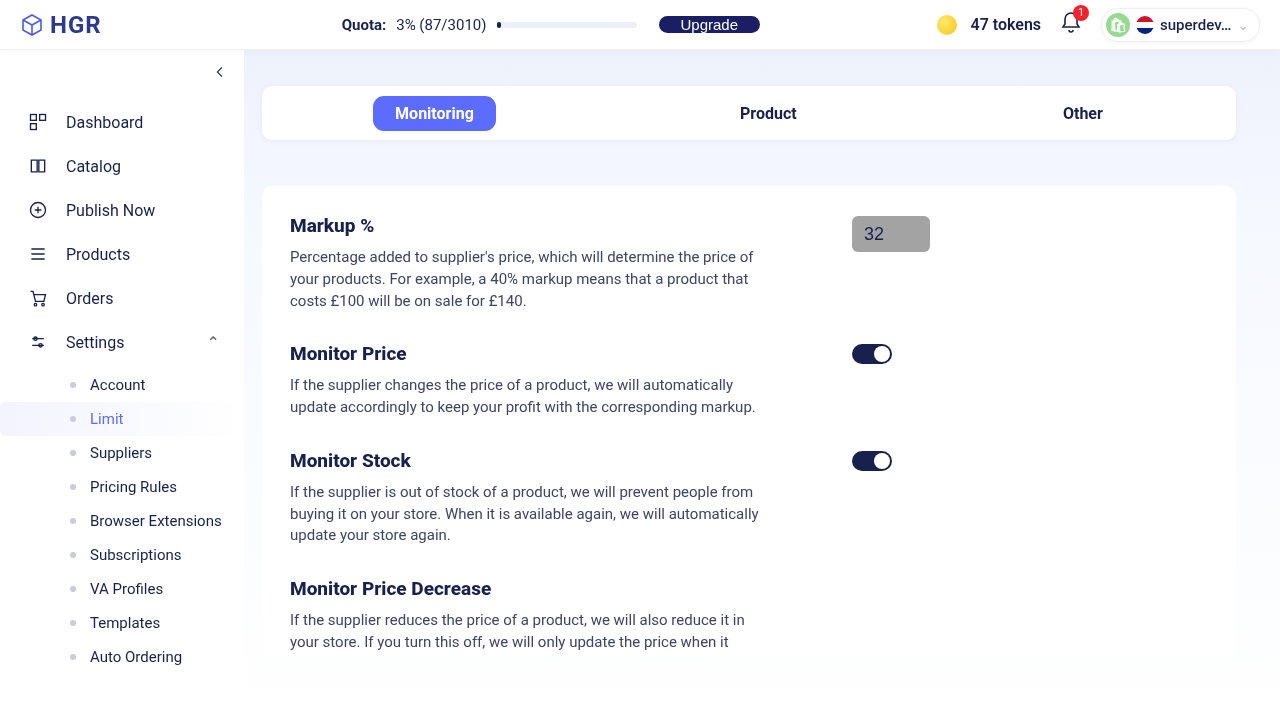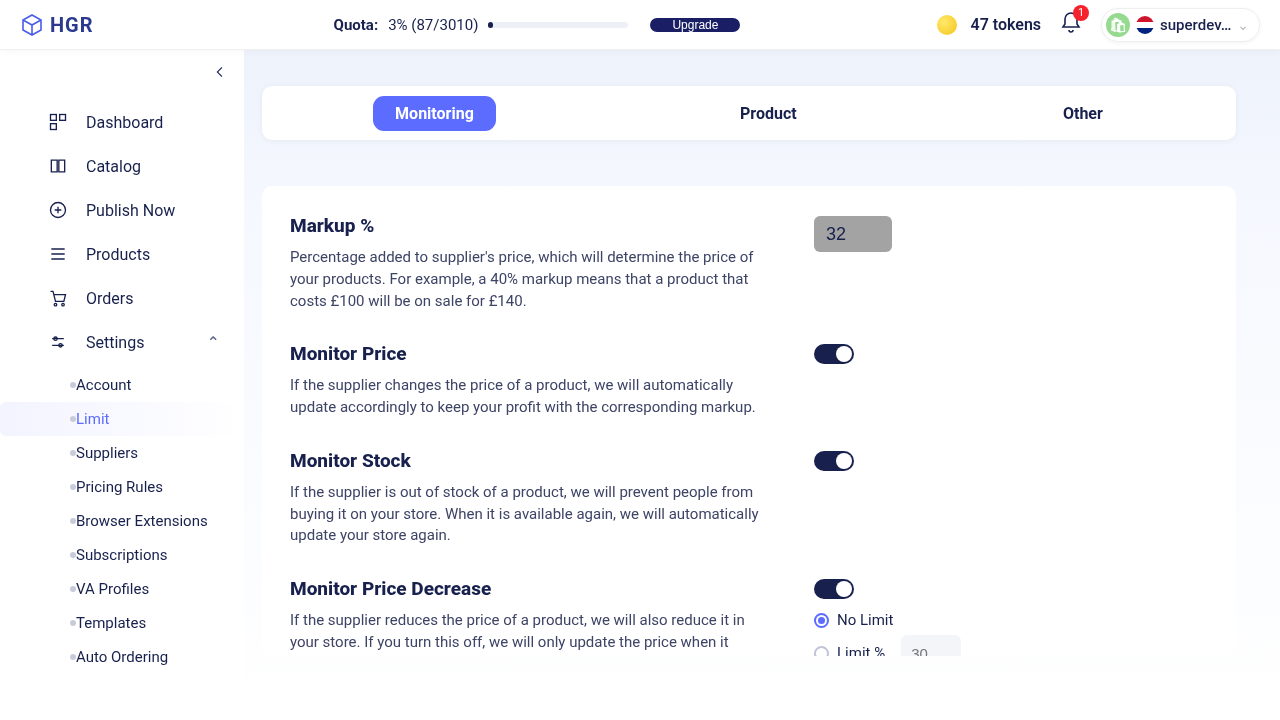--- a/index.html
+++ b/index.html
@@ -1,61 +1,61 @@
 <!DOCTYPE html>
 <html><head>
 <meta charset="utf-8">
 <style>
   * { box-sizing: border-box; margin: 0; padding: 0; }
   body { font-family: -apple-system, BlinkMacSystemFont, "Segoe UI", Roboto, sans-serif; background: #fff; width: 1280px; height: 720px; overflow: hidden; }
 
   
   .header { height: 50px; display: flex; align-items: center; padding: 0 20px; border-bottom: 1px solid #f0f0f0; box-shadow: 0 1px 8px rgba(0,0,0,0.04); position: relative; z-index: 2; }
-  .logo { display: flex; align-items: center; gap: 6px; font-weight: 700; color: #2b3a8f; font-size: 20px; letter-spacing: 1px; }
+  .logo { display: flex; align-items: center; gap: 6px; font-weight: 700; color: #2b3a8f; font-size: 24px; letter-spacing: 1px; }
   .logo-icon { width: 24px; height: 24px; }
   .quota-wrap { margin-left: 240px; display: flex; align-items: center; gap: 10px; font-size: 15px; color: #18214d; }
   .quota-wrap b { font-weight: 700; }
   .quota-bar { width: 140px; height: 6px; background: #eef0f7; border-radius: 4px; position: relative; }
   .quota-fill { position: absolute; left: 0; top: 0; height: 6px; width: 3%; background: #18214d; border-radius: 4px; }
-  .upgrade-btn { margin-left: 22px; background: #1a1f65; color: #fff; border: none; border-radius: 18px; padding: 0 22px; font-size: 12px; font-weight: 500; cursor: pointer; }
+  .upgrade-btn { margin-left: 22px; background: #1a1f65; color: #fff; border: none; border-radius: 18px; padding: 0 22px; font-size: 15px; font-weight: 500; cursor: pointer; }
 
   .header-right { margin-left: auto; display: flex; align-items: center; gap: 18px; }
   .tokens { display: flex; align-items: center; gap: 14px; font-size: 16px; color: #18214d; font-weight: 600; }
   .coin { width: 20px; height: 20px; border-radius: 50%; background: radial-gradient(circle at 35% 35%, #ffe96a, #f5c518); }
   .bell-wrap { position: relative; cursor: pointer; }
   .bell { width: 24px; height: 24px; }
   .badge { position: absolute; top: -6px; right: -6px; background: #f5222d; color: #fff; border-radius: 50%; width: 16px; height: 16px; font-size: 11px; display: flex; align-items: center; justify-content: center; }
   .user-chip { display: flex; align-items: center; gap: 6px; border: 1px solid #eee; border-radius: 20px; padding: 4px 10px 4px 4px; box-shadow: 0 1px 4px rgba(0,0,0,0.05); cursor: pointer; font-size: 15px; color: #18214d; font-weight: 500; }
   .store-dot { width: 24px; height: 24px; border-radius: 50%; background: #96da8f; display:flex;align-items:center;justify-content:center;color:#fff;font-size:14px;font-weight:700; }
   .flag { width: 18px; height: 18px; border-radius: 50%; background: linear-gradient(#cf142b 33%, #fff 33% 66%, #00247d 66%); }
   .chev { color: #bbb; font-size: 14px; }
 
   
   .body { display: flex; height: calc(720px - 50px); }
   .sidebar { width: 244px; padding-top: 10px; position: relative; }
   .collapse-btn { position: absolute; top: 12px; right: 14px; width: 20px; height: 20px; display:flex;align-items:center;justify-content:center; color: #18214d; cursor: pointer; }
   .nav { margin-top: 40px; }
-  .nav-item { display: flex; align-items: center; gap: 18px; padding: 12px 24px 12px 28px; color: #18214d; font-size: 16px; cursor: pointer; margin-left: 20px; }
+  .nav-item { display: flex; align-items: center; gap: 18px; padding: 12px 24px 12px 28px; color: #18214d; font-size: 16px; cursor: pointer; }
   .nav-item .icon { width: 20px; height: 20px; display:flex;align-items:center;justify-content:center; }
   .nav-item .caret { margin-left: auto; color: #5a6285; }
   .subnav { margin: 4px 0 0 0; }
-  .sub-item { display: flex; align-items: center; padding: 8px 10px 8px 70px; font-size: 15px; color: #18214d; cursor: pointer; }
+  .sub-item { display: flex; align-items: center; gap: 14px; padding: 8px 10px 8px 70px; font-size: 15px; color: #18214d; cursor: pointer; }
   .sub-item.active { color: #5b6cff; background: linear-gradient(to right, rgba(91,108,255,0.08), transparent); border-radius: 6px; }
   .sub-item .bullet { width: 6px; height: 6px; border-radius: 50%; background: #c8cbd8; }
   .sub-item.active .bullet { background: #c8cbd8; }
 
   .content { flex: 1; background: linear-gradient(#eef2fb, #f5f8fe 160px, #ffffff); padding: 36px 44px 0 18px; overflow: hidden; }
 
   .tabbar { background: #fff; border-radius: 10px; height: 54px; display: flex; align-items: center; justify-content: space-around; box-shadow: 0 1px 6px rgba(24,33,77,0.05); }
   .tab { font-size: 16px; font-weight: 700; color: #18214d; padding: 8px 22px; border-radius: 11px; cursor: pointer; }
   .tab.active { background: #5b6cff; color: #fff; }
 
   .card { background: #fff; border-radius: 10px; margin-top: 46px; padding: 28px 48px 28px 28px; height: 470px; overflow: hidden; }
 
-  .row { display: flex; gap: 54px; margin-bottom: 30px; }
+  .row { display: flex; gap: 92px; margin-bottom: 30px; }
   .row .info { flex: 1; max-width: 470px; }
   .row .ctrl { width: 160px; padding-top: 2px; }
   .row h3 { font-size: 19px; font-weight: 800; color: #18214d; margin-bottom: 10px; }
   .row p { font-size: 15px; color: #3d4466; line-height: 1.45; }
 
   .num-input { width: 78px; height: 36px; background: #a3a3a3; border: none; border-radius: 6px; padding: 0 12px; font-size: 18px; color: #18214d; }
 
   .toggle { width: 40px; height: 20px; background: #18214d; border-radius: 20px; position: relative; cursor: pointer; }
   .toggle .knob { position: absolute; right: 2px; top: 2px; width: 16px; height: 16px; background: #fff; border-radius: 50%; }
 
@@ -260,33 +260,17 @@
             </div>
         </div>
       </div>
 
       <div class="row" style="margin-bottom:6px">
         <div class="info">
           <h3>Monitor Price Decrease</h3>
           <p>If the supplier reduces the price of a product, we will also reduce it in your store. If you turn this off, we will only update the price when it goes up in the supplier's catalog.</p>
 
         </div>
-        <div class="ctrl">
-          <div class="toggle">
-              <div class="knob"></div>
-            </div>
-          <div class="radios">
-            <div class="radio-row">
-              <span class="rcircle on"></span>
-              <span>No Limit</span>
-            </div>
-            <div class="radio-row">
-              <span class="rcircle off"></span>
-              <span>Limit %</span>
-              <input class="limit-input" placeholder="30" style="">
-            </div>
-          </div>
-        </div>
       </div>
 
     </div>
   </div>
 </div>
 
 </body></html>

